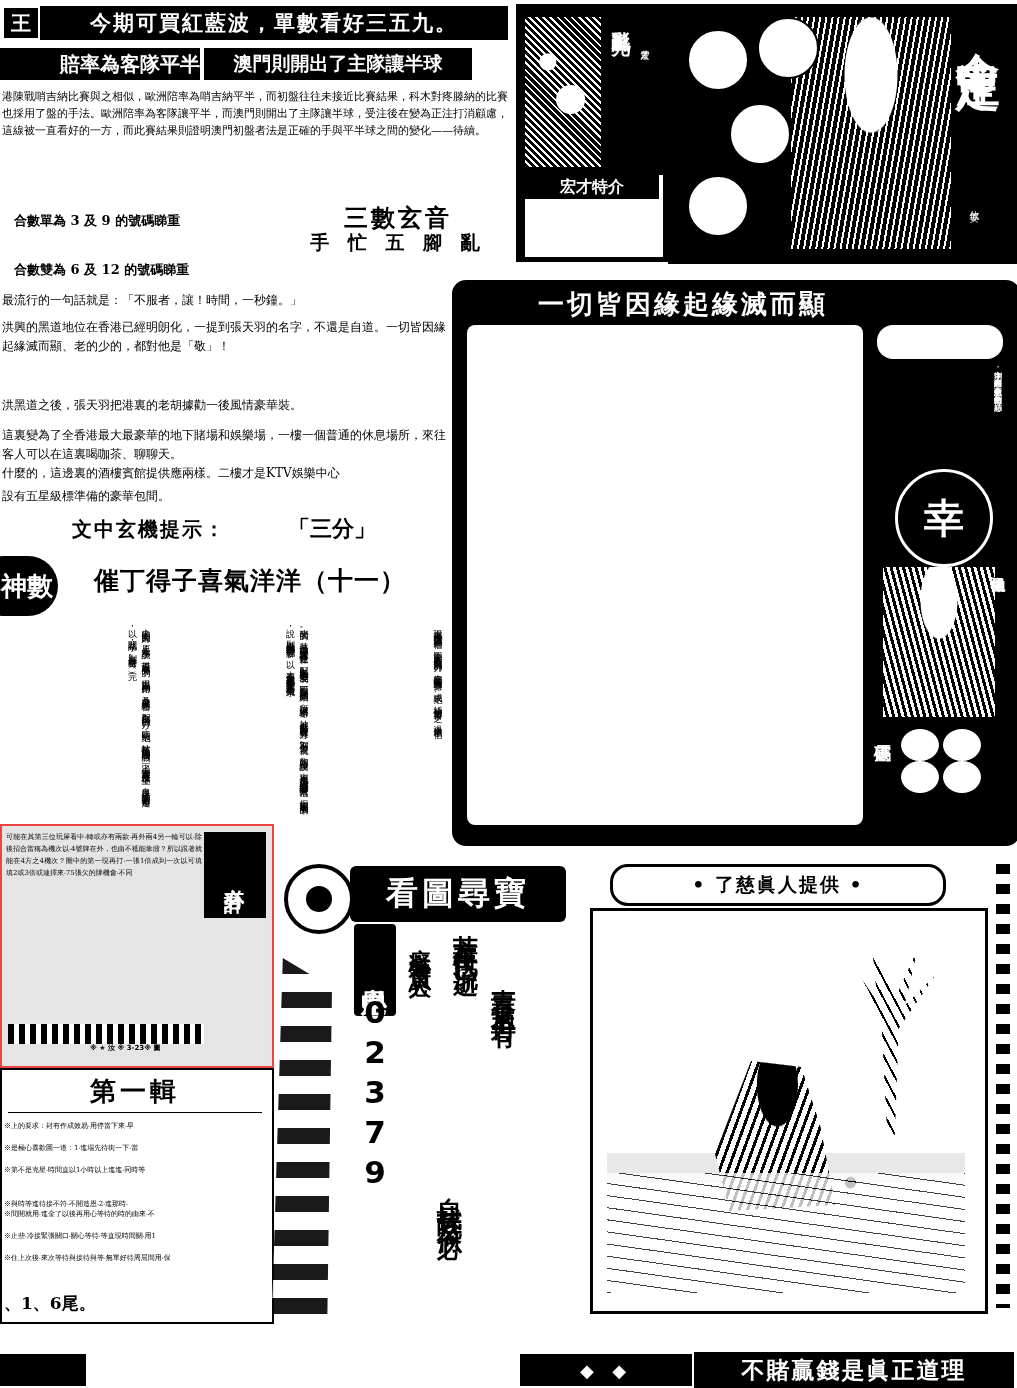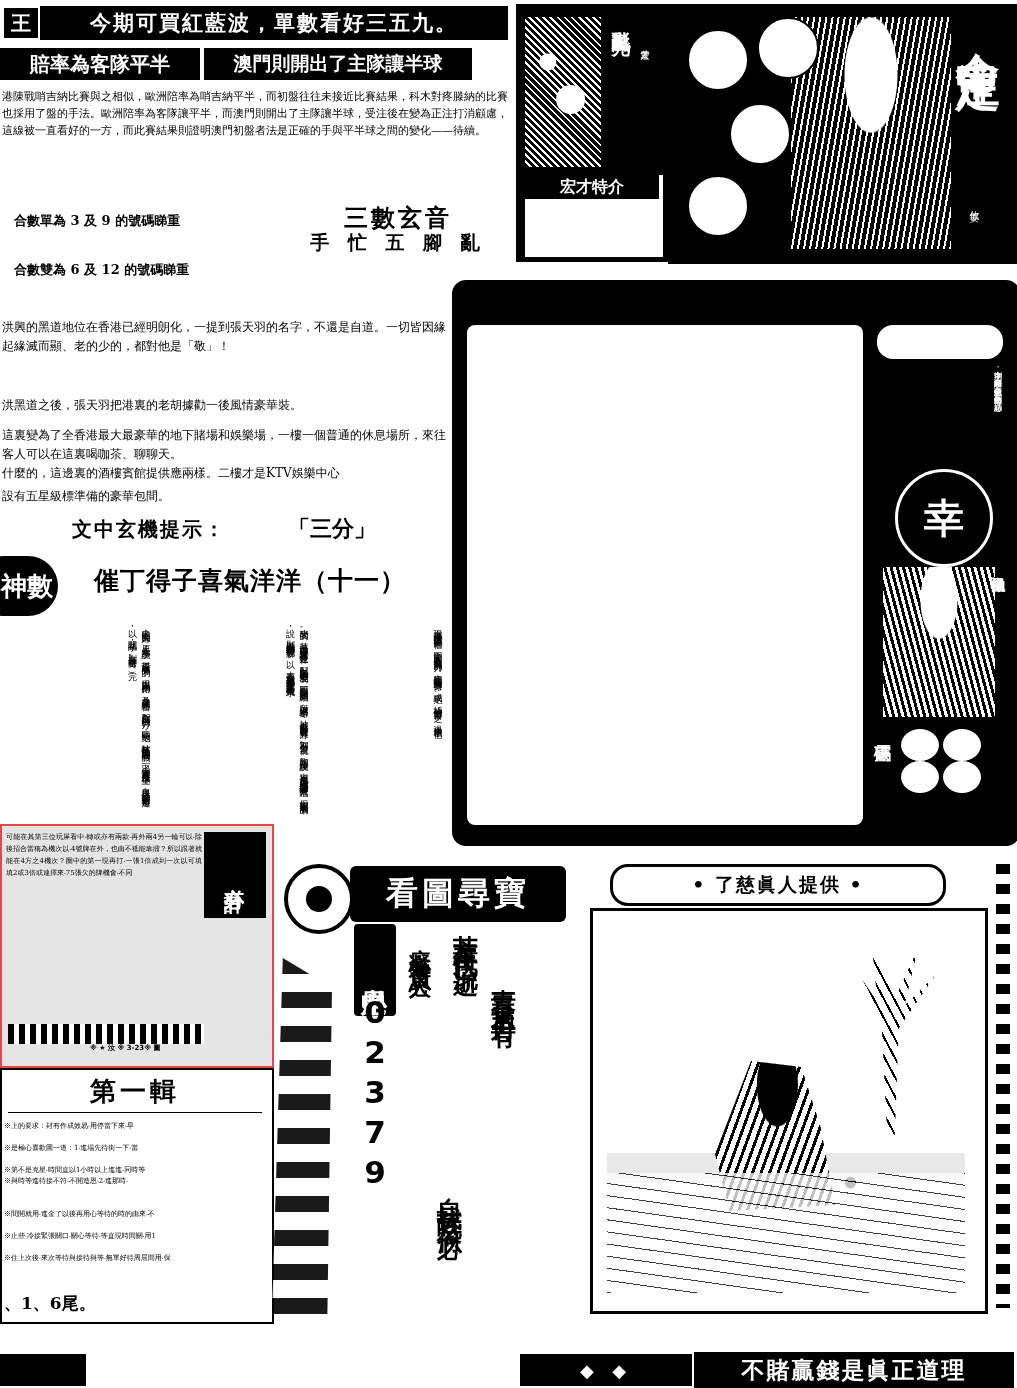--- a/index.html
+++ b/index.html
@@ -28,21 +28,21 @@
 
   <div class="abs blk ctr bold" style="left:4px;top:4px;width:34px;height:30px;font-size:20px;">
     <span>王</span>
   </div>
 
   <div class="abs blk ctr bold serifF" style="left:40px;top:2px;width:468px;height:34px;font-size:21px;letter-spacing:2px;">
     <span>今期可買紅藍波，單數看好三五九。</span>
   </div>
 
   <div class="abs" style="left:0;top:44px;width:512px;height:34px;">
-    <div class="abs blk ctr bold serifF" style="left:0;top:0;width:200px;height:32px;font-size:20px;">
+    <div class="abs blk ctr bold serifF" style="left:0;top:0;width:200px;height:32px;font-size:20px;justify-content:flex-end;">
       <span>賠率為客隊平半</span>
     </div>
     <div class="abs blk ctr bold serifF" style="left:204px;top:0;width:268px;height:32px;font-size:19px;">
       <span>澳門則開出了主隊讓半球</span>
     </div>
   </div>
 
   <div class="abs sm serifF" style="left:2px;top:84px;width:506px;height:88px;text-align:justify;line-height:1.55;font-size:11px;">
     <span>港陳戰哨吉納比賽與之相似，歐洲陪率為哨吉納平半，而初盤往往未接近比賽結果，科木對疼滕納的比賽也採用了盤的手法。歐洲陪率為客隊讓平半，而澳門則開出了主隊讓半球，受注後在變為正注打消顧慮，這線被一直看好的一方，而此賽結果則證明澳門初盤者法是正確的手與平半球之間的變化——待續。</span>
   </div>
@@ -110,20 +110,23 @@
 
   <div class="abs wht bold serifF" style="right:8px;top:10px;width:56px;height:224px;writing-mode:vertical-rl;text-orientation:upright;font-size:44px;letter-spacing:4px;">
     <span>命中注定</span>
   </div>
   <div class="abs wht" style="left:296px;top:196px;width:14px;height:40px;writing-mode:vertical-rl;text-orientation:upright;font-size:10px;">
     <span>姜攸</span>
   </div>
 </div>
 
 <div class="abs" style="left:0;top:292px;width:448px;height:250px;">
+  <div class="abs sm serifF" style="left:2px;top:0;width:444px;font-size:12px;">
+    <span>最流行的一句話就是：「不服者，讓！時間，一秒鐘。」</span>
+  </div>
   <div class="abs sm serifF" style="left:2px;top:26px;width:444px;font-size:12px;line-height:1.6;">
     <span>洪興的黑道地位在香港已經明朗化，一提到張天羽的名字，不還是自道。一切皆因緣起緣滅而顯、老的少的，都對他是「敬」！</span>
   </div>
   <div class="abs sm serifF" style="left:2px;top:104px;width:444px;font-size:12px;line-height:1.6;">
     <span>洪黑道之後，張天羽把港裏的老胡據勸一後風情豪華裝。</span>
   </div>
   <div class="abs sm serifF" style="left:2px;top:134px;width:444px;font-size:12px;line-height:1.6;">
     <span>這裏變為了全香港最大最豪華的地下賭場和娛樂場，一樓一個普通的休息場所，來往客人可以在這裏喝咖茶、聊聊天。</span>
   </div>
   <div class="abs sm serifF" style="left:2px;top:172px;width:444px;font-size:12px;line-height:1.6;">
@@ -155,20 +158,23 @@
   <div class="abs txtcol" style="left:160px;top:66px;width:150px;height:178px;">
     <span>改變的。其法是以命理上計算所得之規律，配以客觀的環境變易，即可得到某體的結果。所以何謂求命？被祂者批出某時合有意外、別不可舊驚祝。如照符命論說，實祝也改用怎樣小心謹惡於那會來臨，但如依照篤者的準說，則以風水配術則可化解，以，本篇個案就舉都多年研究家的及祈教風水</span>
   </div>
   <div class="abs txtcol" style="left:0px;top:66px;width:152px;height:178px;">
     <span>中的辛氏夫婦，原先八字來說，是没可能有兒子的，但以風水的作用，及交飛星之組合，配合揮日的得方，即時刻地，粒轄子走道當時間有關，出了一個孩子有其生及標準上，自之後二十之了解到命還是可以，開花結子，則有什麼稀奇。（完）</span>
   </div>
 </div>
 
 <div class="abs blk rnd" style="left:452px;top:280px;width:562px;height:560px;border:3px solid #000;">
 
+  <div class="abs wht bold serifF ctr" style="left:8px;top:4px;width:440px;height:34px;font-size:26px;letter-spacing:3px;">
+    <span>一切皆因緣起緣滅而顯</span>
+  </div>
 
   <div class="abs" style="left:12px;top:42px;width:396px;height:500px;background:#fff;border-radius:8px;padding:8px 10px;box-sizing:border-box;">
     <p class="serifF" style="margin:0 0 5px 0;font-size:11px;line-height:1.55;text-indent:2em;text-align:justify;"><span>西貢影民蔡燕如今期專程上呂祖廟拝屏，并向了慈真人請教：了慈師傅，如何脫離病痛的糾纏？誰使也問下今期六合彩術數如何？謝謝！</span></p>
     <p class="serifF" style="margin:0 0 5px 0;font-size:11px;line-height:1.55;text-indent:2em;text-align:justify;"><span>了慈真人曰：這是我們的心在作怪，我們的心在作繭自縛。我們知道要熟人一場糾纏中，必然是兩個方面的因素，一個是自己，另一個是他方。當說是自己，痛就是他方，那麼他方的前提是怎麼來的呢，就是自己一口一口吐出來的絲堆積起來的。如果我們放方待封，不再從口裏面吐絲作繭會怎麼樣呢？一定會死，但是作了繭就是會死的啊！有生必然會有死，這是因果規律，不管如來出不出世，法爾如是。那麼我們何必要多此一舉作先繭再死呢？不如隨順自然規律，不與生死對抗，不參與作繭的糾纏，也就是不與糾纏相應，那麼我們就不會被繭所縛，生活一定會是另一個樣子。</span></p>
     <p class="serifF" style="margin:0 0 5px 0;font-size:11px;line-height:1.55;text-indent:2em;text-align:justify;"><span>明白這個道理，我們就舉握了糾纏的主動權。我們不與一切糾纏的對象相應，一切隨因果的規律發展。那麼我們就不會陷入糾纏，就會得到解脫。這就是菩提道，菩薩自心，使自心不要陷入糾纏，即使是因為以前的事情，現在糾纏到頭上了，也可以用普法去解決，用自己的定力不與糾纏相應。那麼這個糾纏完了，也不會發生新的糾纏。從而不斷快脫出糾纏的圈子。這樣是起關會使自己的生活更為提高，深入之後甚至能解脫生死。</span></p>
     <p class="serifF" style="margin:0 0 5px 0;font-size:11px;line-height:1.55;text-indent:2em;text-align:justify;"><span>了慈真人披衣開運上算今期八合術數：今期六合彩開盤日為：2015年3月31日，星期二，農曆乙未金年二月十二日，了慈即土仲春月 丙午水生平日。</span></p>
     <p class="serifF" style="margin:0;font-size:11px;line-height:1.55;text-indent:2em;text-align:justify;"><span>心中有森犹眾，隨疑從前不善實，辛遇明人來指引，諸般受困自消之，有指向生肖狗之意，這個卦非單身（下雕上歓）相垂，乾屬天，爲旦；離屬火。可看好五字尾號碼。</span></p>
   </div>
 
   <div class="abs" style="left:416px;top:42px;width:138px;height:500px;">
@@ -223,21 +229,21 @@
 
 <div class="abs" style="left:0;top:1068px;width:270px;height:252px;border:2px solid #000;background:#fff;">
   <div class="abs ctr bold serifF" style="left:0;top:4px;width:266px;height:34px;font-size:26px;letter-spacing:4px;">
     <span>第一輯</span>
   </div>
   <div class="abs hair" style="left:6px;top:42px;width:254px;height:0;"></div>
 
   <div class="abs xtiny serifF" style="left:2px;top:52px;width:264px;"><span>※上的要求：封有作成效易‧用停當下來‧早</span></div>
   <div class="abs xtiny serifF" style="left:2px;top:74px;width:264px;"><span>※是極心喜歡圖一道：1‧進場先待街一下‧當</span></div>
   <div class="abs xtiny serifF" style="left:2px;top:96px;width:264px;"><span>※第不是克星‧時間直以1小時以上進進‧同時等</span></div>
-  <div class="abs xtiny serifF" style="left:2px;top:107px;width:264px;"><span>※與時等進待接不符‧不開造恩‧2‧進那時‧</span></div>
+  <div class="abs xtiny serifF" style="left:2px;top:130px;width:264px;"><span>※與時等進待接不符‧不開造恩‧2‧進那時‧</span></div>
   <div class="abs xtiny serifF" style="left:2px;top:140px;width:264px;"><span>※間開就用‧進金了以後再用心等待的時的由來‧不</span></div>
   <div class="abs xtiny serifF" style="left:2px;top:162px;width:264px;"><span>※止些‧冷接緊張關口‧關心等待‧等直現時間關‧用1</span></div>
   <div class="abs xtiny serifF" style="left:2px;top:184px;width:264px;"><span>※住上次後‧來次等待與接待與等‧無單好待周屈間用‧保</span></div>
 
   <div class="abs bold serifF" style="left:2px;top:222px;font-size:17px;">
     <span>、1、6尾。</span>
   </div>
 </div>
 
 <div class="abs" style="left:272px;top:848px;width:742px;height:490px;">

